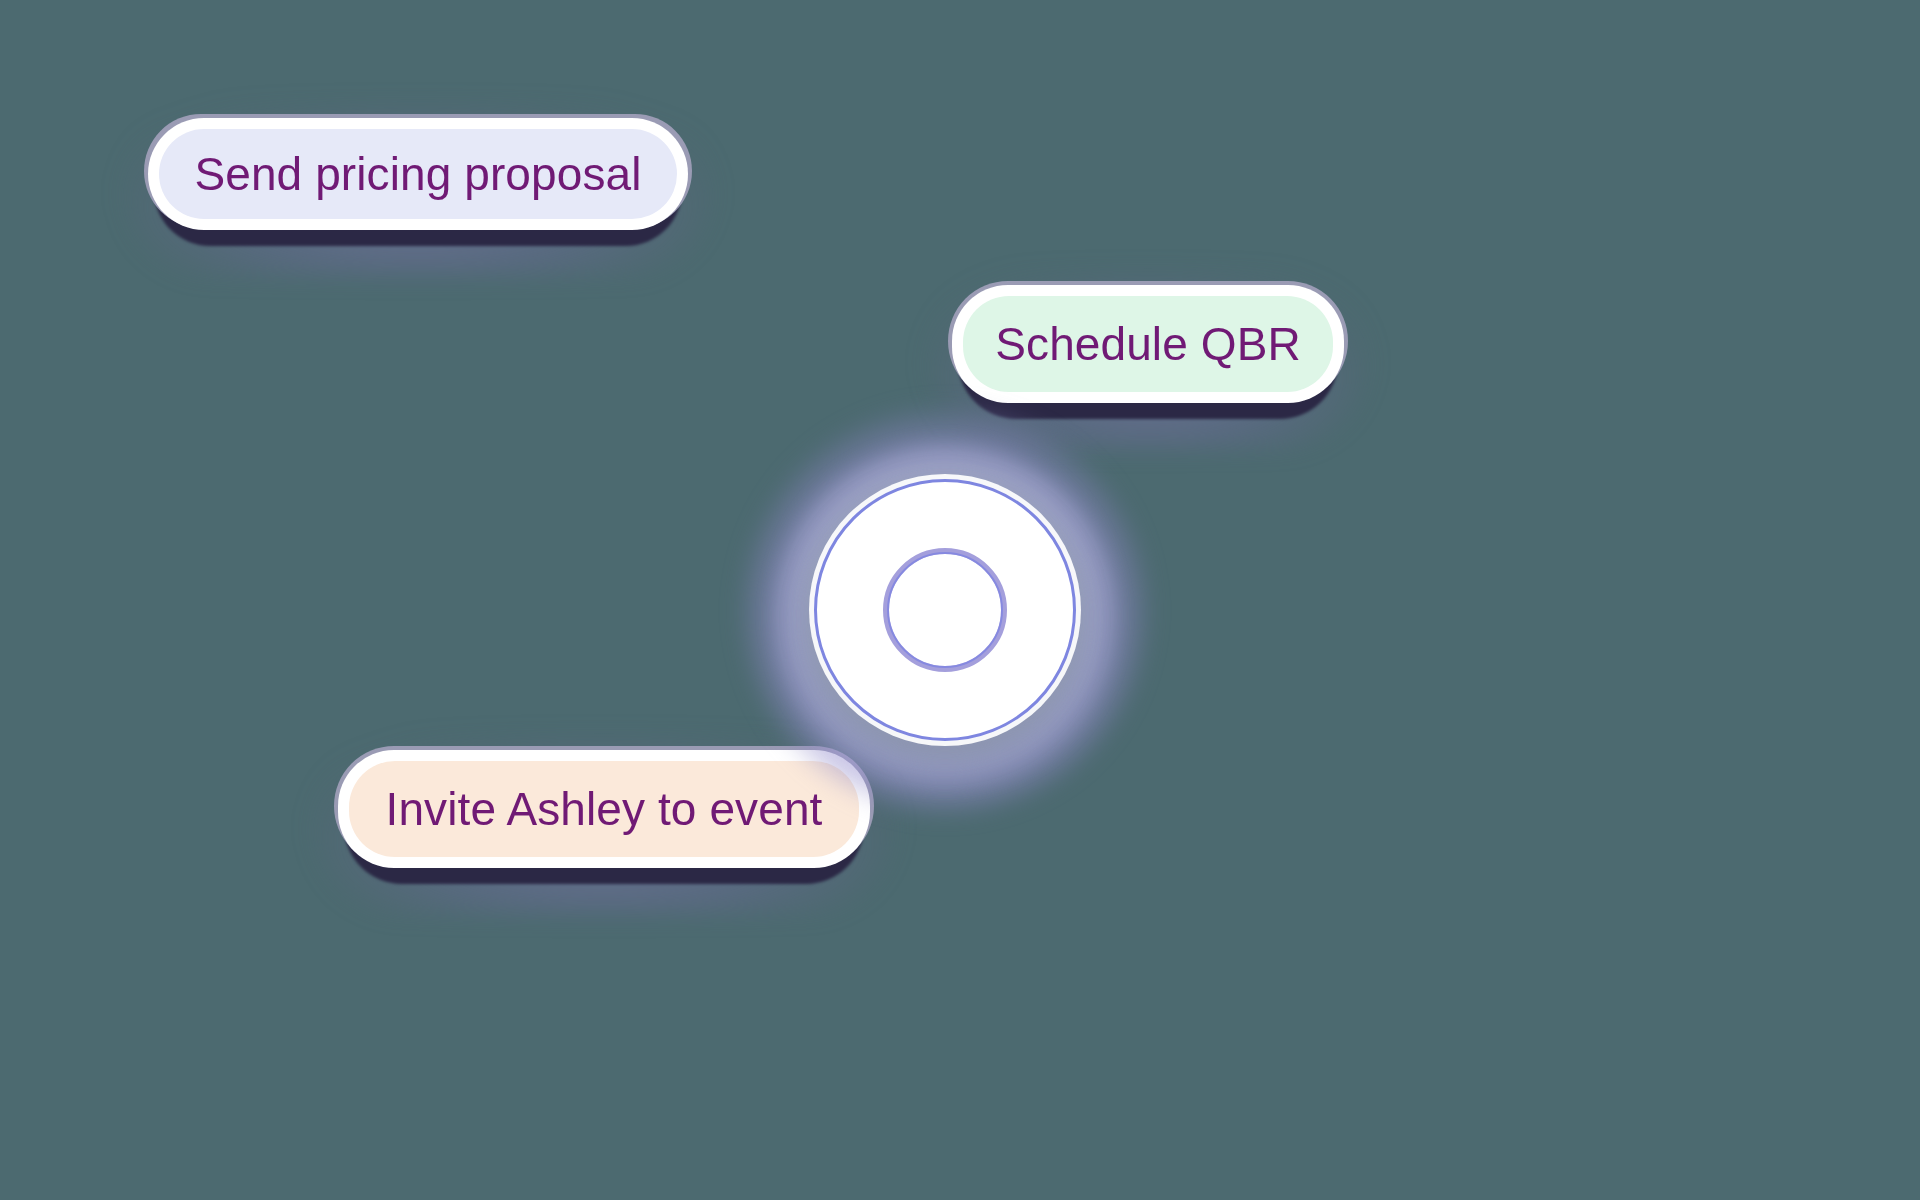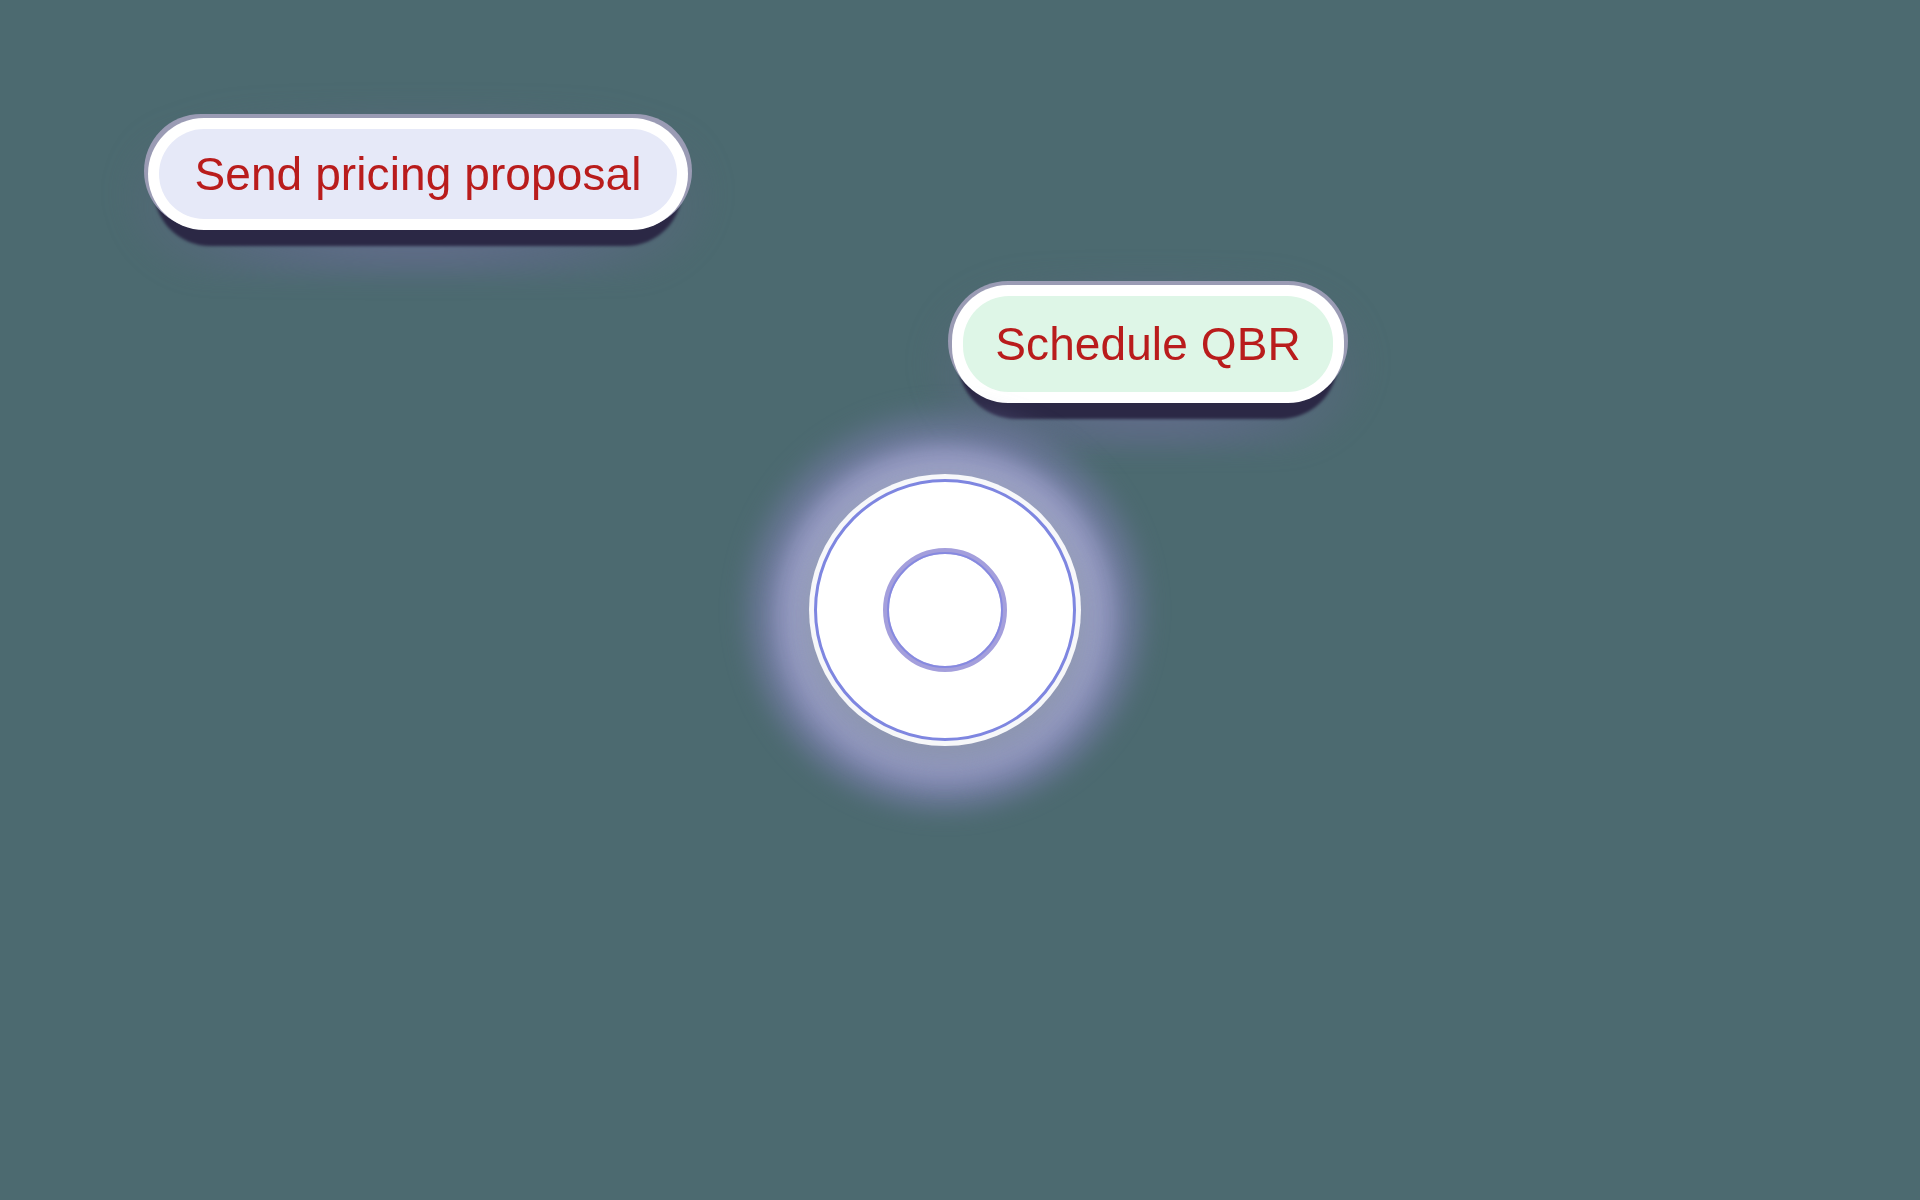--- a/index.html
+++ b/index.html
@@ -90,21 +90,21 @@
     border-radius: 46px;
     width: 100%;
     height: 100%;
     display: flex;
     align-items: center;
     justify-content: center;
     box-sizing: border-box;
   }
 
   .pill-label {
-    color: #b91c1c;
+    color: #701a75;
     font-size: 46px;
     font-weight: 400;
     letter-spacing: 0.1px;
     line-height: 1;
     white-space: nowrap;
     user-select: none;
   }
 
   
   #chip-send       { left: 148px;  top: 118px; }
@@ -223,20 +223,30 @@
     <div class="pill-halo"></div>
     <div class="pill-slab"></div>
     <div class="pill-rim"></div>
     <div class="pill-outer">
       <div class="pill-inner" style="background:#DEF6E7">
         <span class="pill-label">Schedule QBR</span>
       </div>
     </div>
   </div>
 
+  <div class="pill-wrap" id="chip-invite">
+    <div class="pill-halo"></div>
+    <div class="pill-slab"></div>
+    <div class="pill-rim"></div>
+    <div class="pill-outer">
+      <div class="pill-inner" style="background:#FBE9DA">
+        <span class="pill-label">Invite Ashley to event</span>
+      </div>
+    </div>
+  </div>
 
   <div id="orb-wrap">
     <div class="orb-glow-outer"></div>
     <div class="orb-glow-inner"></div>
     <div class="orb-disc"></div>
     <div class="orb-ring"></div>
   </div>
 
 </div>
 

